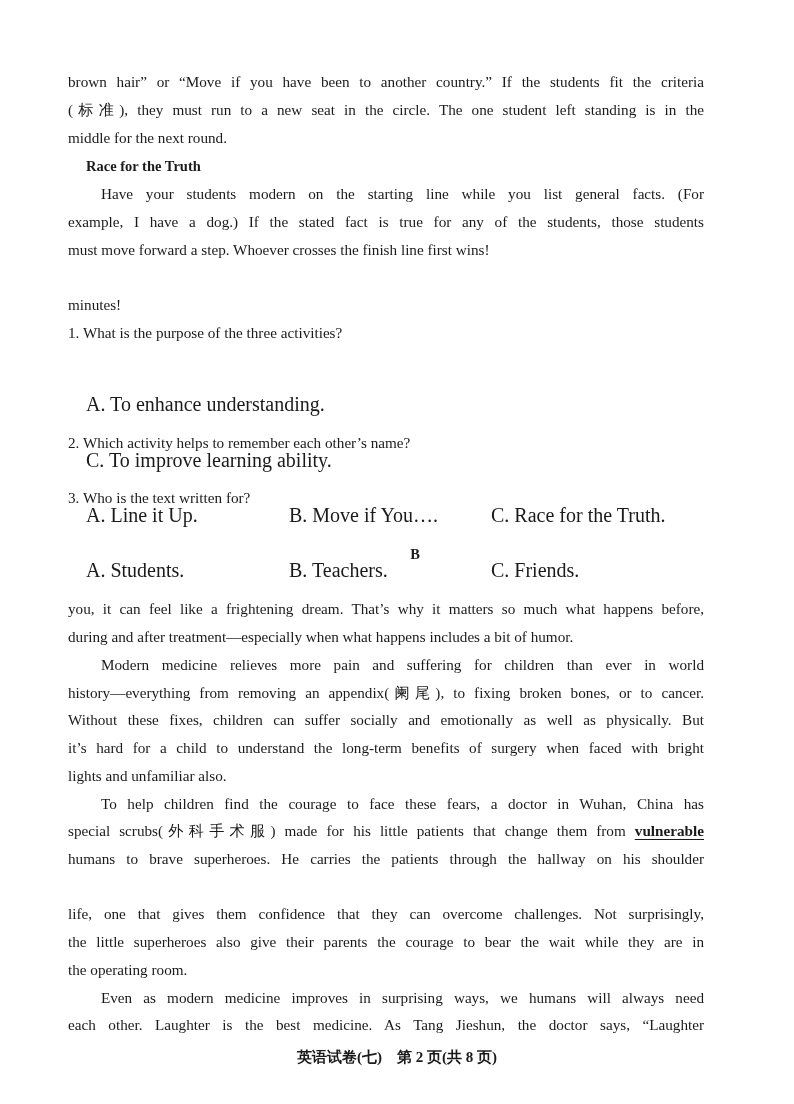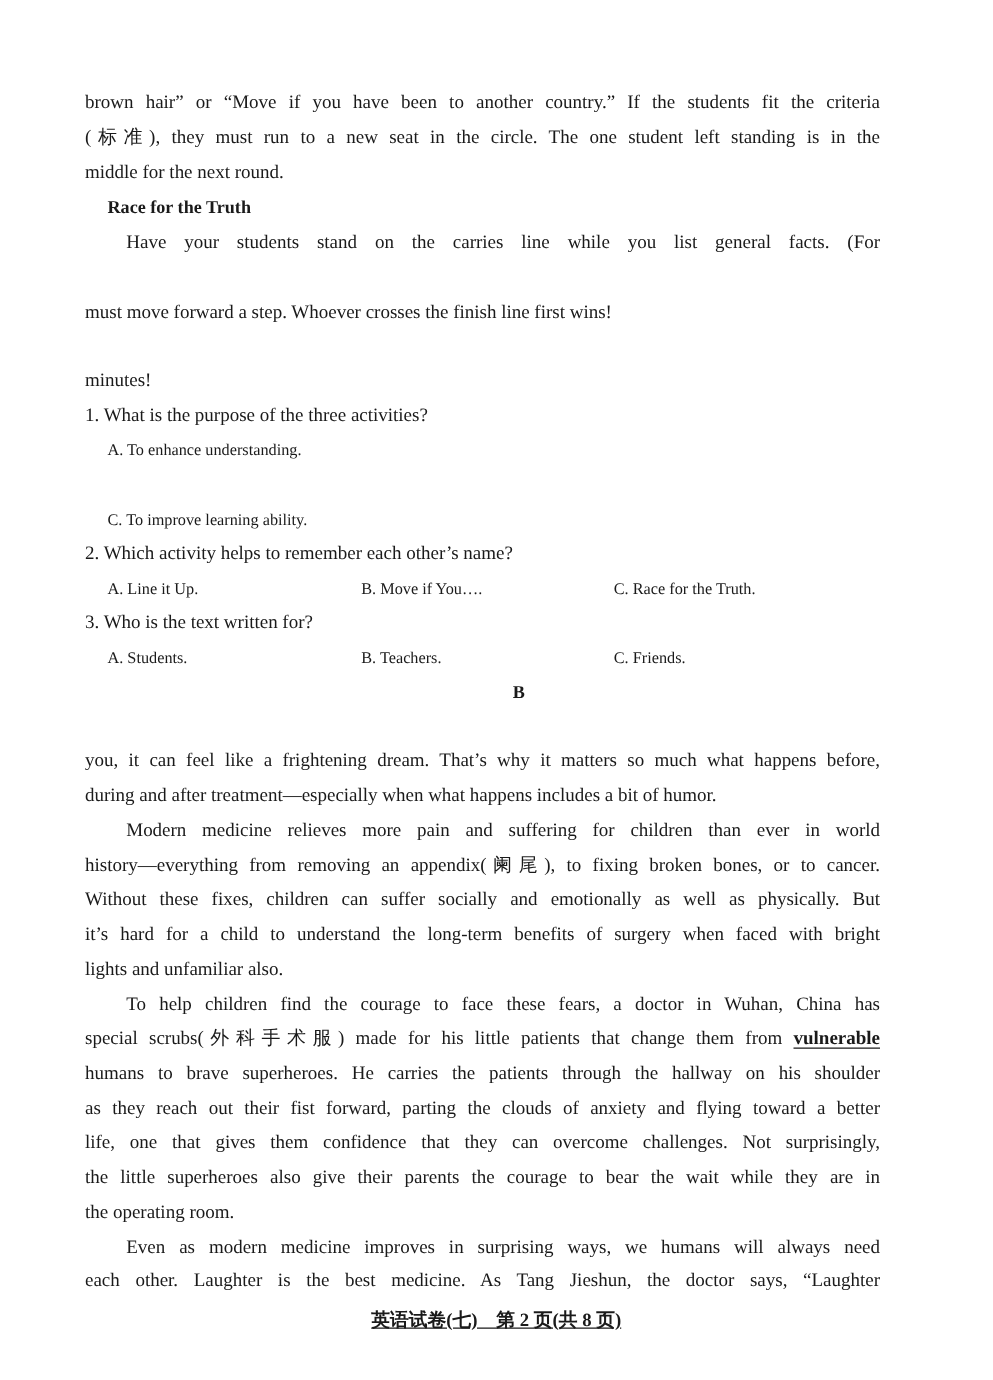--- a/index.html
+++ b/index.html
@@ -5,36 +5,37 @@
   html, body { margin: 0; padding: 0; background: #ffffff; }
   body { width: 794px; height: 1104px; position: relative; overflow: hidden;
          font-family: "Liberation Serif", "DejaVu Serif", serif; color: #1a1a1a; }
   .page { position: absolute; left: 0; top: 0; width: 736px; height: 1104px; }
   .line { position: absolute; left: 68px; width: 636px; font-size: 15.2px; line-height: 20px;
           white-space: nowrap; }
   .just { text-align: justify; text-align-last: justify; }
   .indent { left: 101px; width: 603px; }
   .heading { font-weight: bold; font-size: 14.5px; margin-left: 18px; }
   .center { left: 0; width: 794px; text-align: center; }
-  .opt { position: absolute; font-size: 13px; line-height: 20px; white-space: nowrap; }
+  .opt { position: absolute; font-size: 20px; line-height: 20px; white-space: nowrap; margin-top: 44px; }
   .u { font-weight: bold; text-decoration: underline; text-underline-offset: 3px; }
-  .footer { font-size: 15px; font-weight: bold; text-decoration: underline; }
+  .footer { font-size: 15px; font-weight: bold; }
 </style>
 </head>
 <body>
 
 <div class="page">
 
   <div class="line just" style="top:72px">brown hair” or “Move if you have been to another country.” If the students fit the criteria</div>
   <div class="line just" style="top:100px">(标准), they must run to a new seat in the circle. The one student left standing is in the</div>
   <div class="line" style="top:128px">middle for the next round.</div>
 
   <div class="line heading" style="top:156px">Race for the Truth</div>
 
-  <div class="line just indent" style="top:184px">Have your students stand on the carries line while you list general facts. (For</div>
+  <div class="line just indent" style="top:184px">Have your students modern on the starting line while you list general facts. (For</div>
+  <div class="line just" style="top:212px">example, I have a dog.) If the stated fact is true for any of the students, those students</div>
   <div class="line" style="top:240px">must move forward a step. Whoever crosses the finish line first wins!</div>
 
   <div class="line" style="top:295px">minutes!</div>
 
   <div class="line" style="top:323px">1. What is the purpose of the three activities?</div>
   <div class="opt" style="left:86px; top:350px">A. To enhance understanding.</div>
   <div class="opt" style="left:86px; top:406px">C. To improve learning ability.</div>
 
   <div class="line" style="top:433px">2. Which activity helps to remember each other’s name?</div>
   <div class="opt" style="left:86px; top:461px">A. Line it Up.</div>
@@ -53,21 +54,20 @@
 
   <div class="line just indent" style="top:655px">Modern medicine relieves more pain and suffering for children than ever in world</div>
   <div class="line just" style="top:683px">history—everything from removing an appendix(阑尾), to fixing broken bones, or to cancer.</div>
   <div class="line just" style="top:710px">Without these fixes, children can suffer socially and emotionally as well as physically. But</div>
   <div class="line just" style="top:738px">it’s hard for a child to understand the long-term benefits of surgery when faced with bright</div>
   <div class="line" style="top:766px">lights and unfamiliar also.</div>
 
   <div class="line just indent" style="top:794px">To help children find the courage to face these fears, a doctor in Wuhan, China has</div>
   <div class="line just" style="top:821px"><span>special scrubs(外科手术服) made for his little patients that change them from </span><span class="u">vulnerable</span></div>
   <div class="line just" style="top:849px">humans to brave superheroes. He carries the patients through the hallway on his shoulder</div>
-  <div class="line just" style="top:877px">as they reach out their fist forward, parting the clouds of anxiety and flying toward a better</div>
   <div class="line just" style="top:904px">life, one that gives them confidence that they can overcome challenges. Not surprisingly,</div>
   <div class="line just" style="top:932px">the little superheroes also give their parents the courage to bear the wait while they are in</div>
   <div class="line" style="top:960px">the operating room.</div>
 
   <div class="line just indent" style="top:988px">Even as modern medicine improves in surprising ways, we humans will always need</div>
   <div class="line just" style="top:1015px">each other. Laughter is the best medicine. As Tang Jieshun, the doctor says, “Laughter</div>
 
   <div class="line center footer" style="top:1047px">英语试卷(七)　第 2 页(共 8 页)</div>
 </div>
 

